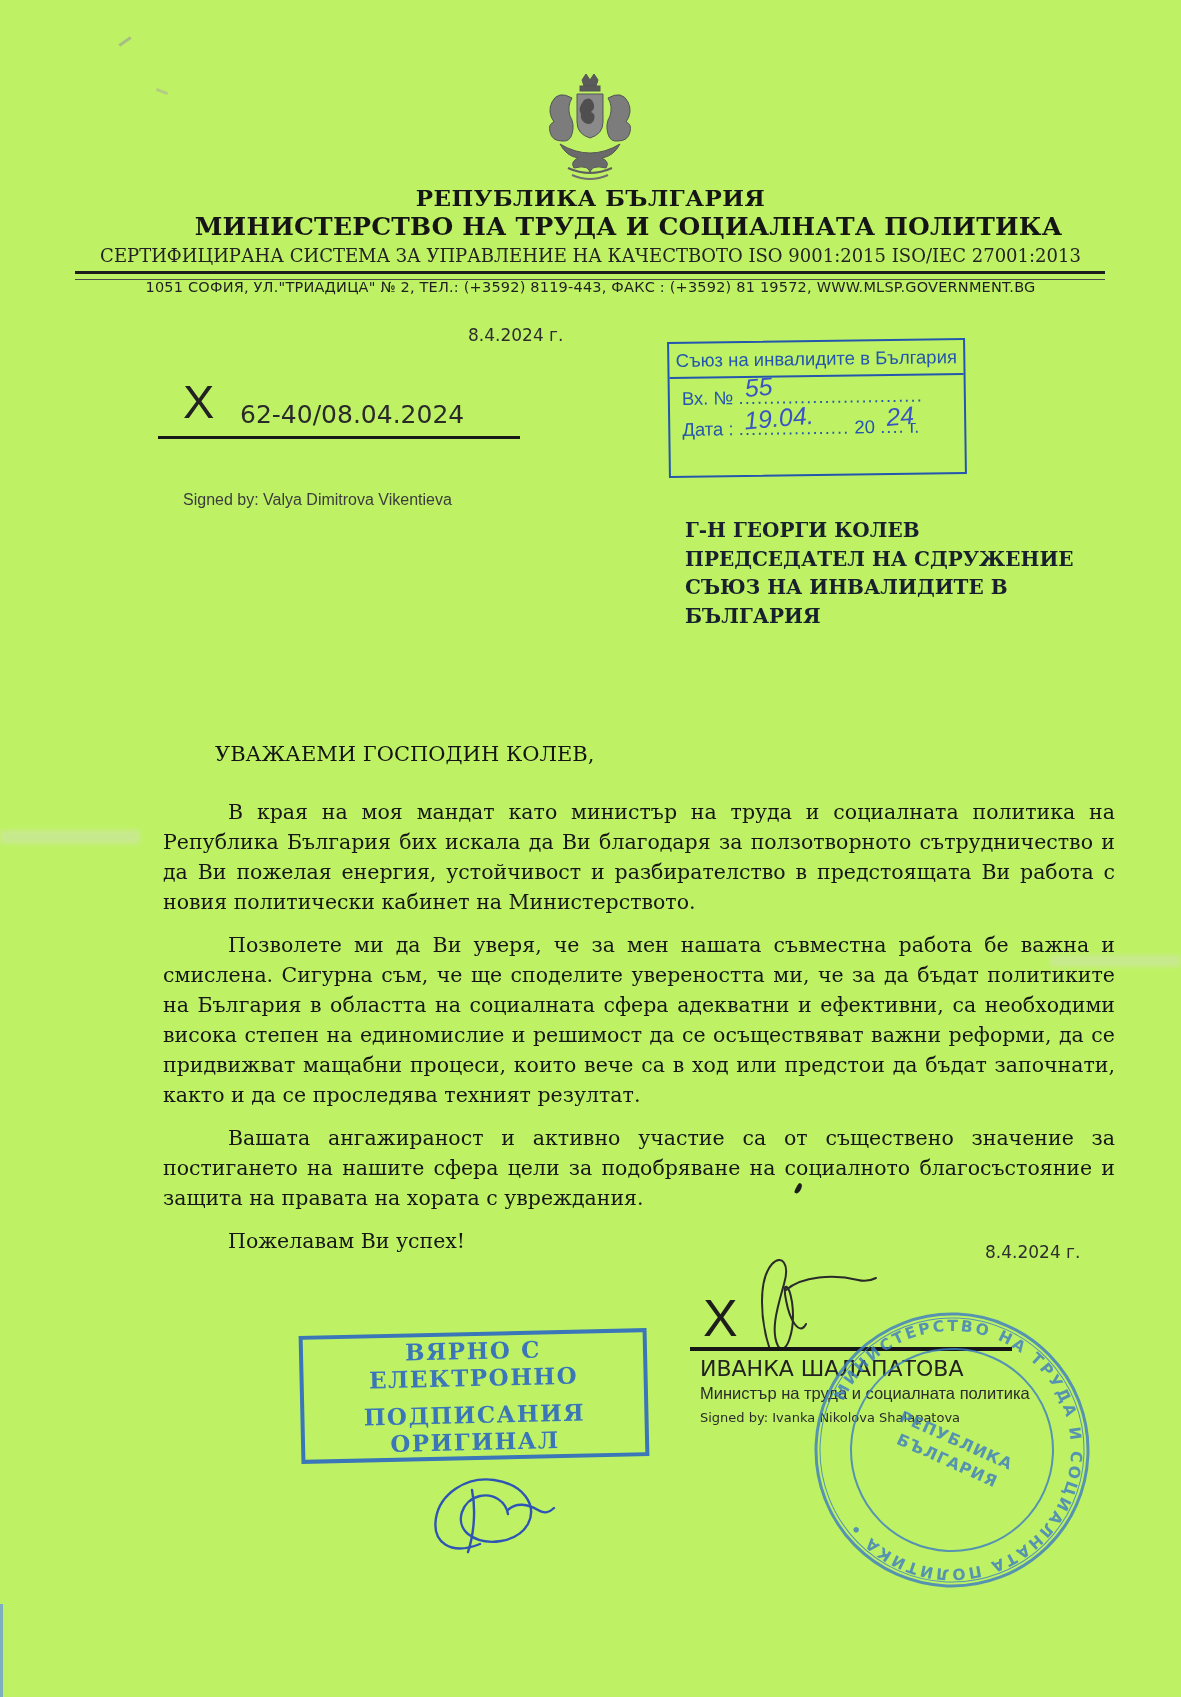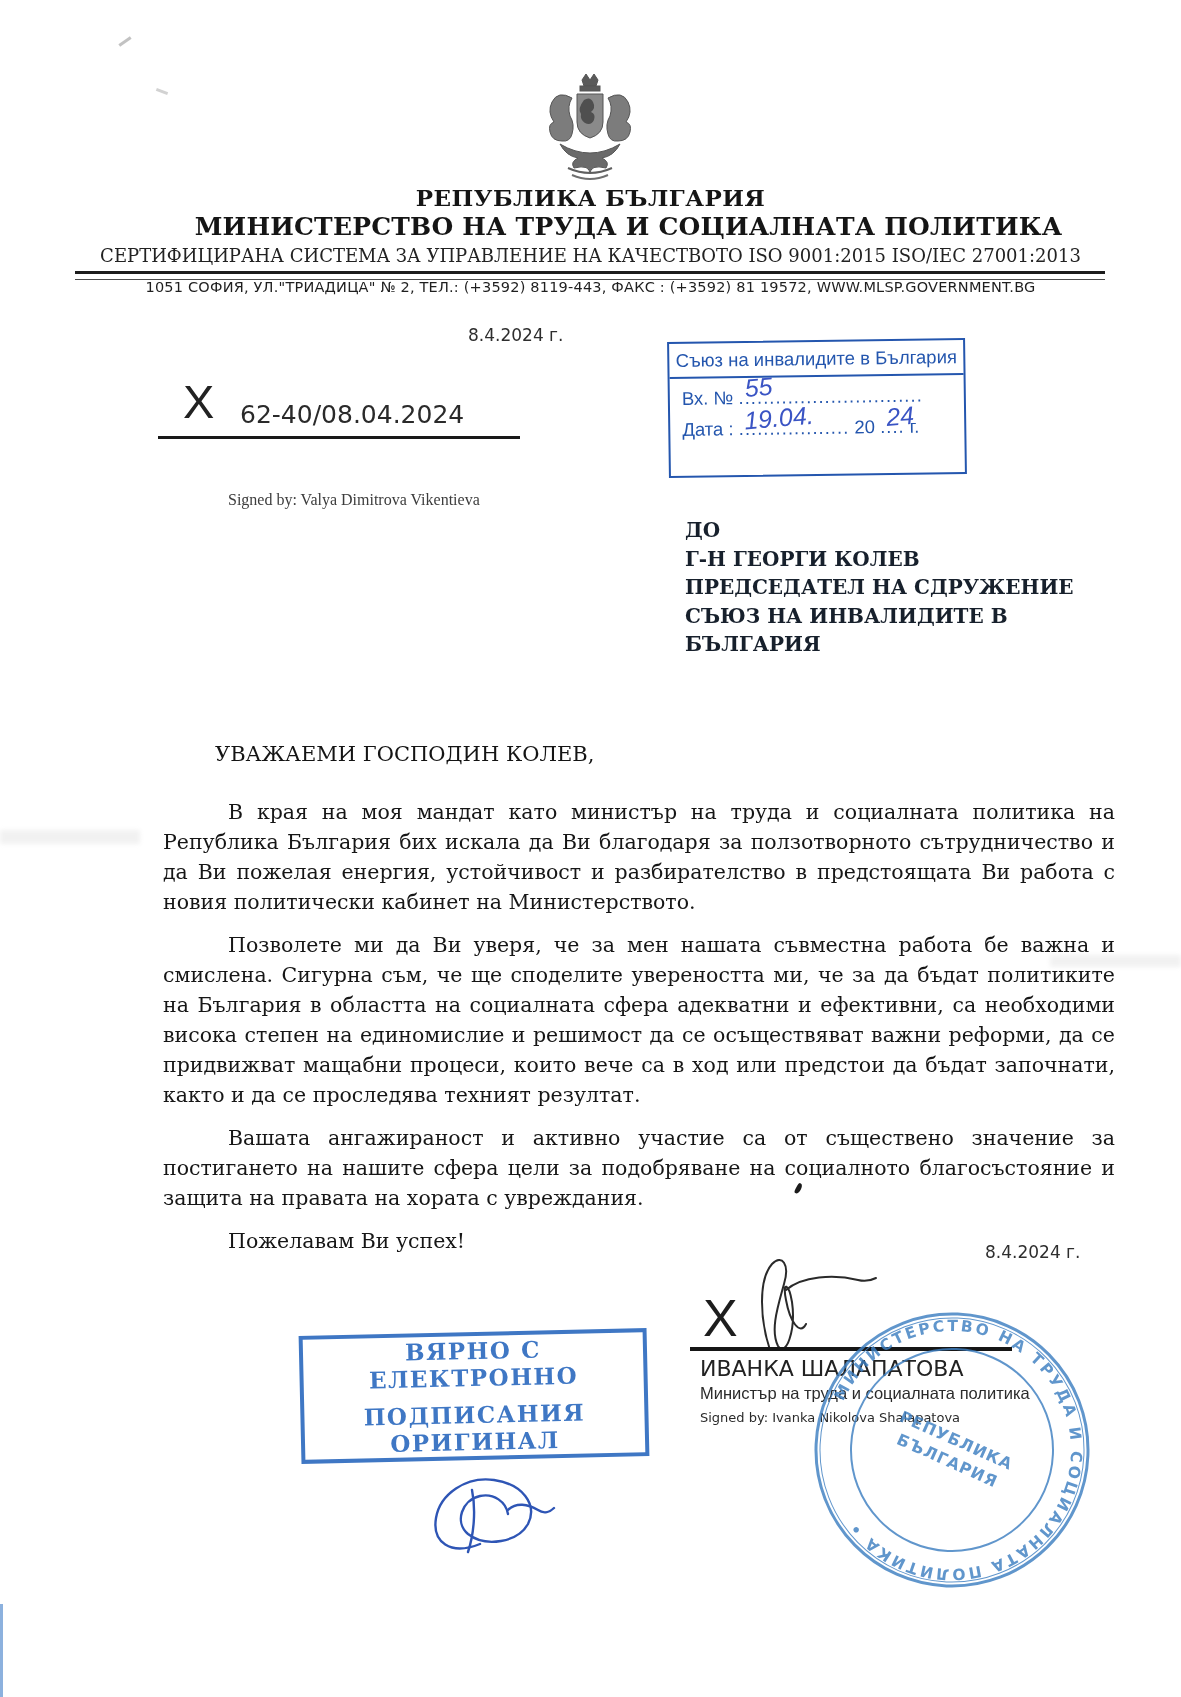--- a/index.html
+++ b/index.html
@@ -1,38 +1,38 @@
 <!DOCTYPE html>
 <html><head>
 <meta charset="utf-8">
 <style>
   html,body{margin:0;padding:0;background:#e8e8e8;}
   .page{
     position:relative;width:1181px;height:1697px;margin:0 auto;
-    background:#ffffff;overflow:hidden;
+    background:#bef264;overflow:hidden;
     font-family:"DejaVu Serif",serif;color:#1a1a1a;
   }
   .abs{position:absolute;}
   
   .hdr-line1{top:184px;left:0;width:100%;text-align:center;
     font-size:23px;font-weight:bold;letter-spacing:.5px;color:#151515;}
   .hdr-line2{top:212px;left:0;width:100%;text-align:center;
     font-size:25px;font-weight:bold;letter-spacing:.2px;color:#151515;margin-left:38px;}
   .hdr-cert{top:245px;left:0;width:100%;text-align:center;
     font-size:18px;color:#222;}
   .hdr-rule{top:271px;left:75px;width:1030px;height:5px;
     border-top:3px solid #1c1c1c;border-bottom:1px solid #4a4a4a;}
   .hdr-addr{top:279px;left:0;width:100%;text-align:center;
     font-family:"DejaVu Sans",sans-serif;font-size:14.5px;color:#1f1f1f;letter-spacing:.2px;}
   
   .ref-date{top:325px;left:468px;font-family:"DejaVu Sans",sans-serif;font-size:17px;color:#2e2e2e;}
   .ref-x{top:378px;left:183px;font-family:"Liberation Sans",sans-serif;font-size:47px;color:#222;line-height:1;}
   .ref-num{top:400px;left:240px;font-family:"DejaVu Sans",sans-serif;font-size:25px;color:#2a2a2a;}
   .ref-underline{top:436px;left:158px;width:362px;height:3px;background:#181818;}
-  .signedby1{top:491px;left:183px;font-family:Liberation Serif, serif;font-size:16px;color:#3c3c3c;margin-left:45px;}
+  .signedby1{top:491px;left:183px;font-family:Liberation Sans, sans-serif;font-size:16px;color:#3c3c3c;}
   
   .stampbox{top:340px;left:668px;width:294px;height:132px;
     border:2px solid #2456ae;transform:rotate(-0.8deg);
     font-family:"Liberation Sans",sans-serif;color:#2456ae;background:rgba(255,255,255,.0);}
   .stampbox .org{display:block;text-align:center;font-size:18.5px;padding:6px 4px 5px 4px;
     border-bottom:2px solid #2456ae;}
   .stampbox .row{display:block;font-size:18.5px;padding:9px 10px 0 12px;white-space:nowrap;}
   .leader{position:relative;display:inline-block;vertical-align:baseline;}
   .leader .dots{letter-spacing:1px;}
   .leader .hand{position:absolute;left:6px;top:-14px;
@@ -126,21 +126,20 @@
       <span>20</span>
       <span class="leader">
         <span class="hand">24</span>
         <span class="dots">....</span>
       </span>
       <span>г.</span>
     </span>
   </div>
 
   <div class="abs recipient">
-    <div>ДО</div>
     <div>Г-Н ГЕОРГИ КОЛЕВ</div>
     <div>ПРЕДСЕДАТЕЛ НА СДРУЖЕНИЕ</div>
     <div>СЪЮЗ НА ИНВАЛИДИТЕ В</div>
     <div>БЪЛГАРИЯ</div>
   </div>
 
   <div class="abs salutation">УВАЖАЕМИ ГОСПОДИН КОЛЕВ,</div>
   <div class="abs body">
     <p>В края на моя мандат като министър на труда и социалната политика на Република България бих искала да Ви благодаря за ползотворното сътрудничество и да Ви пожелая енергия, устойчивост и разбирателство в предстоящата Ви работа с новия политически кабинет на Министерството.</p>
     <p>Позволете ми да Ви уверя, че за мен нашата съвместна работа бе важна и смислена. Сигурна съм, че ще споделите увереността ми, че за да бъдат политиките на България в областта на социалната сфера адекватни и ефективни, са необходими висока степен на единомислие и решимост да се осъществяват важни реформи, да се придвижват мащабни процеси, които вече са в ход или предстои да бъдат започнати, както и да се проследява техният резултат.</p>

